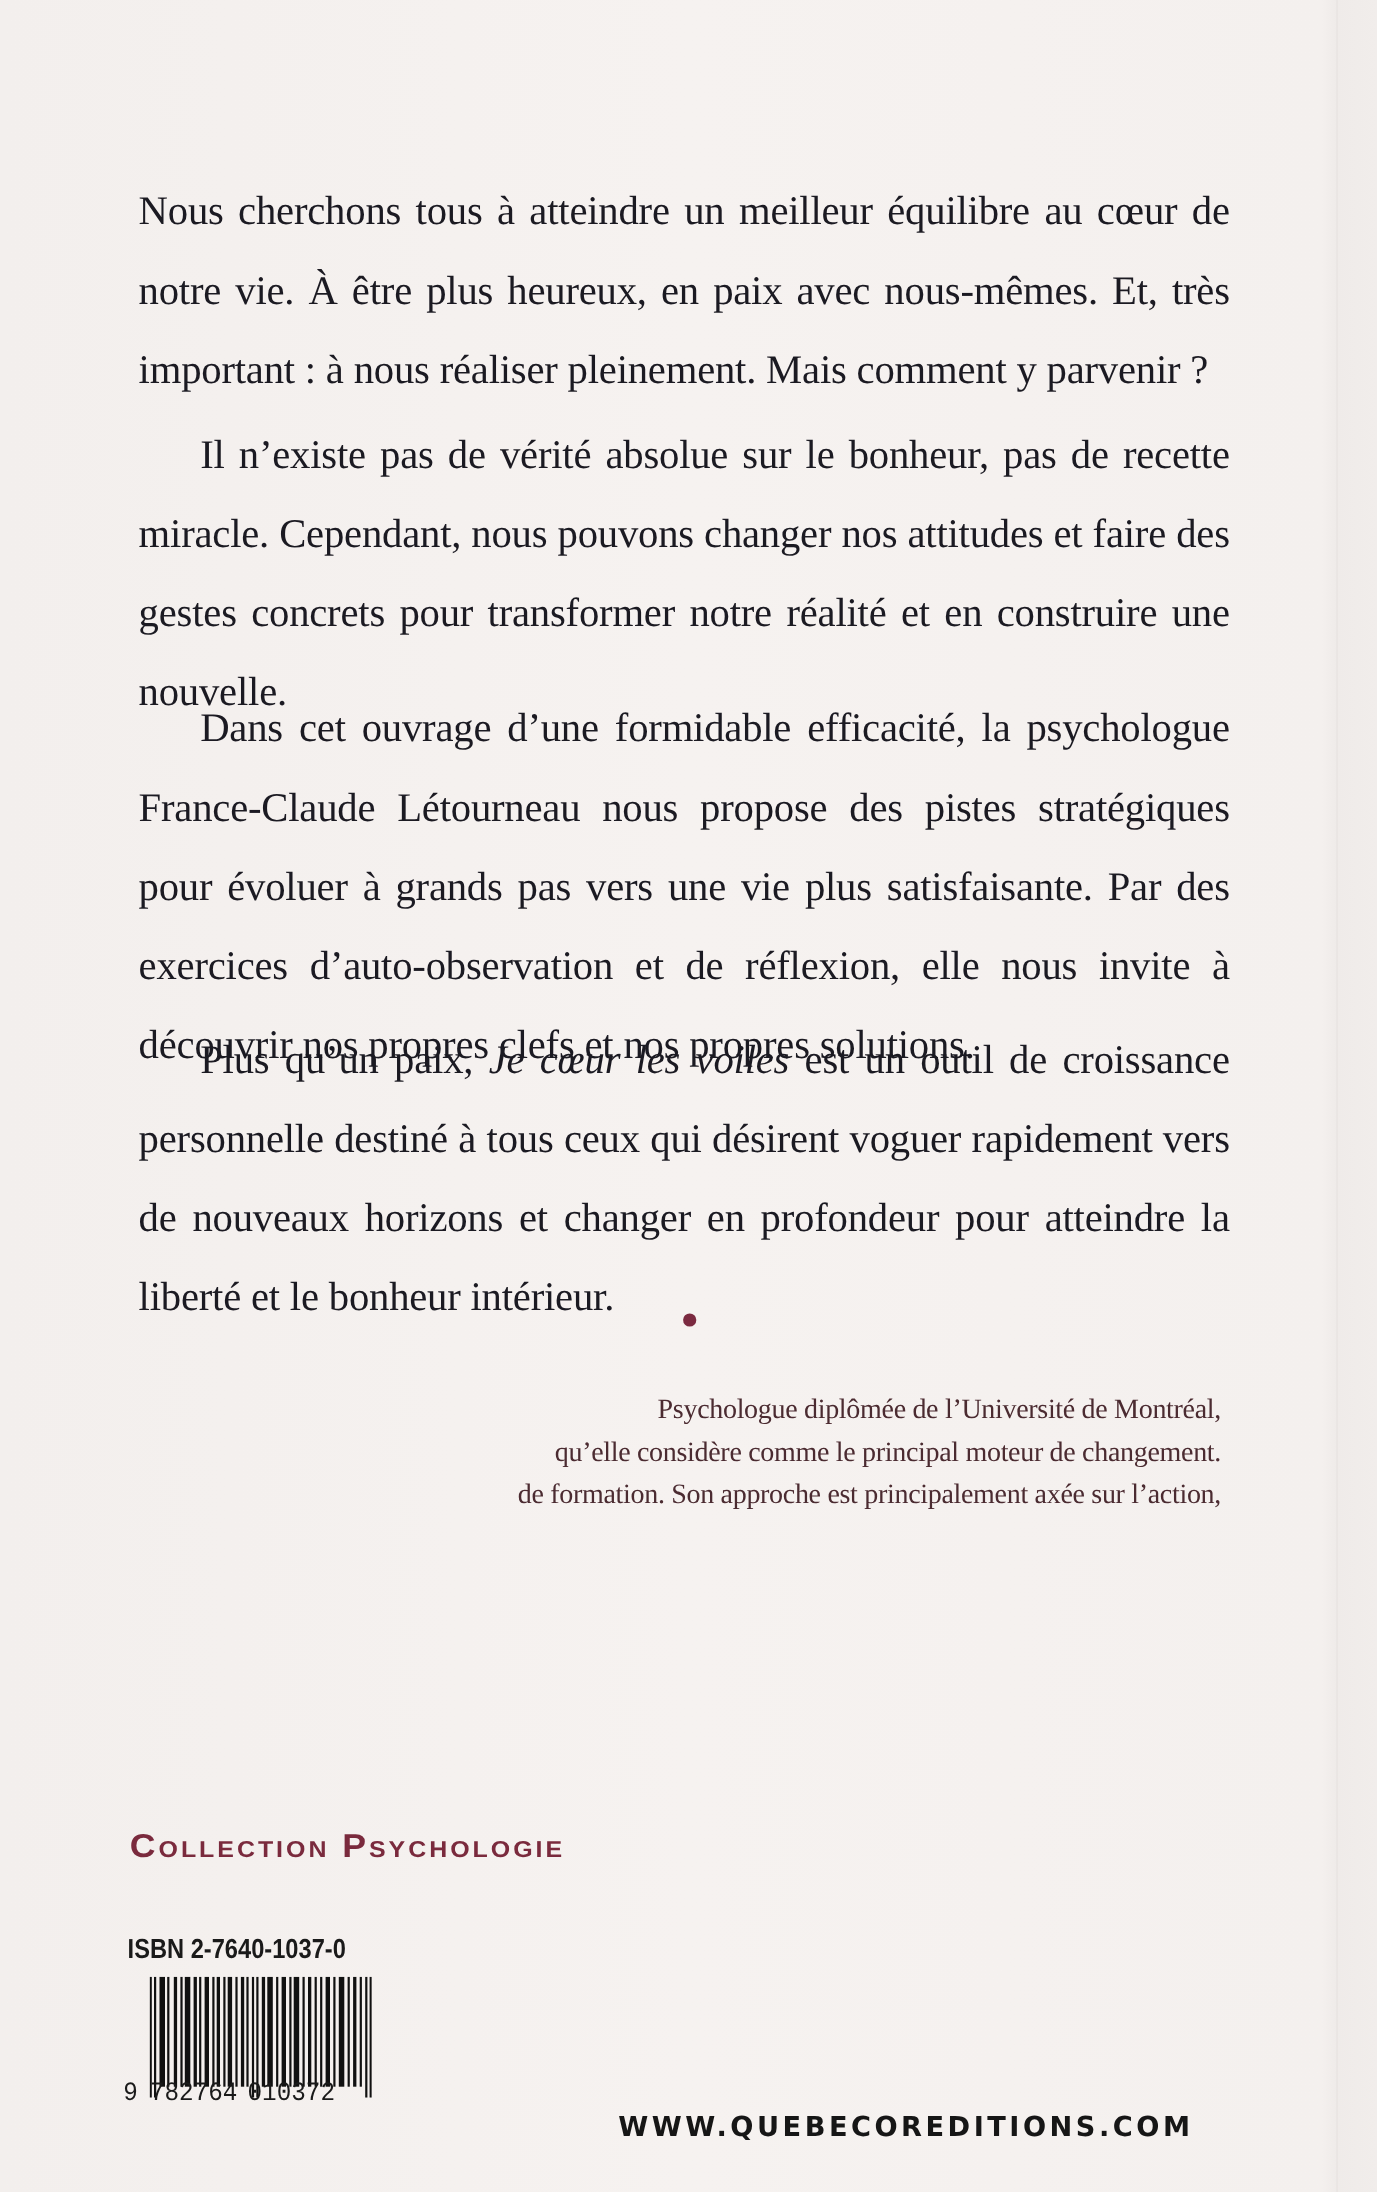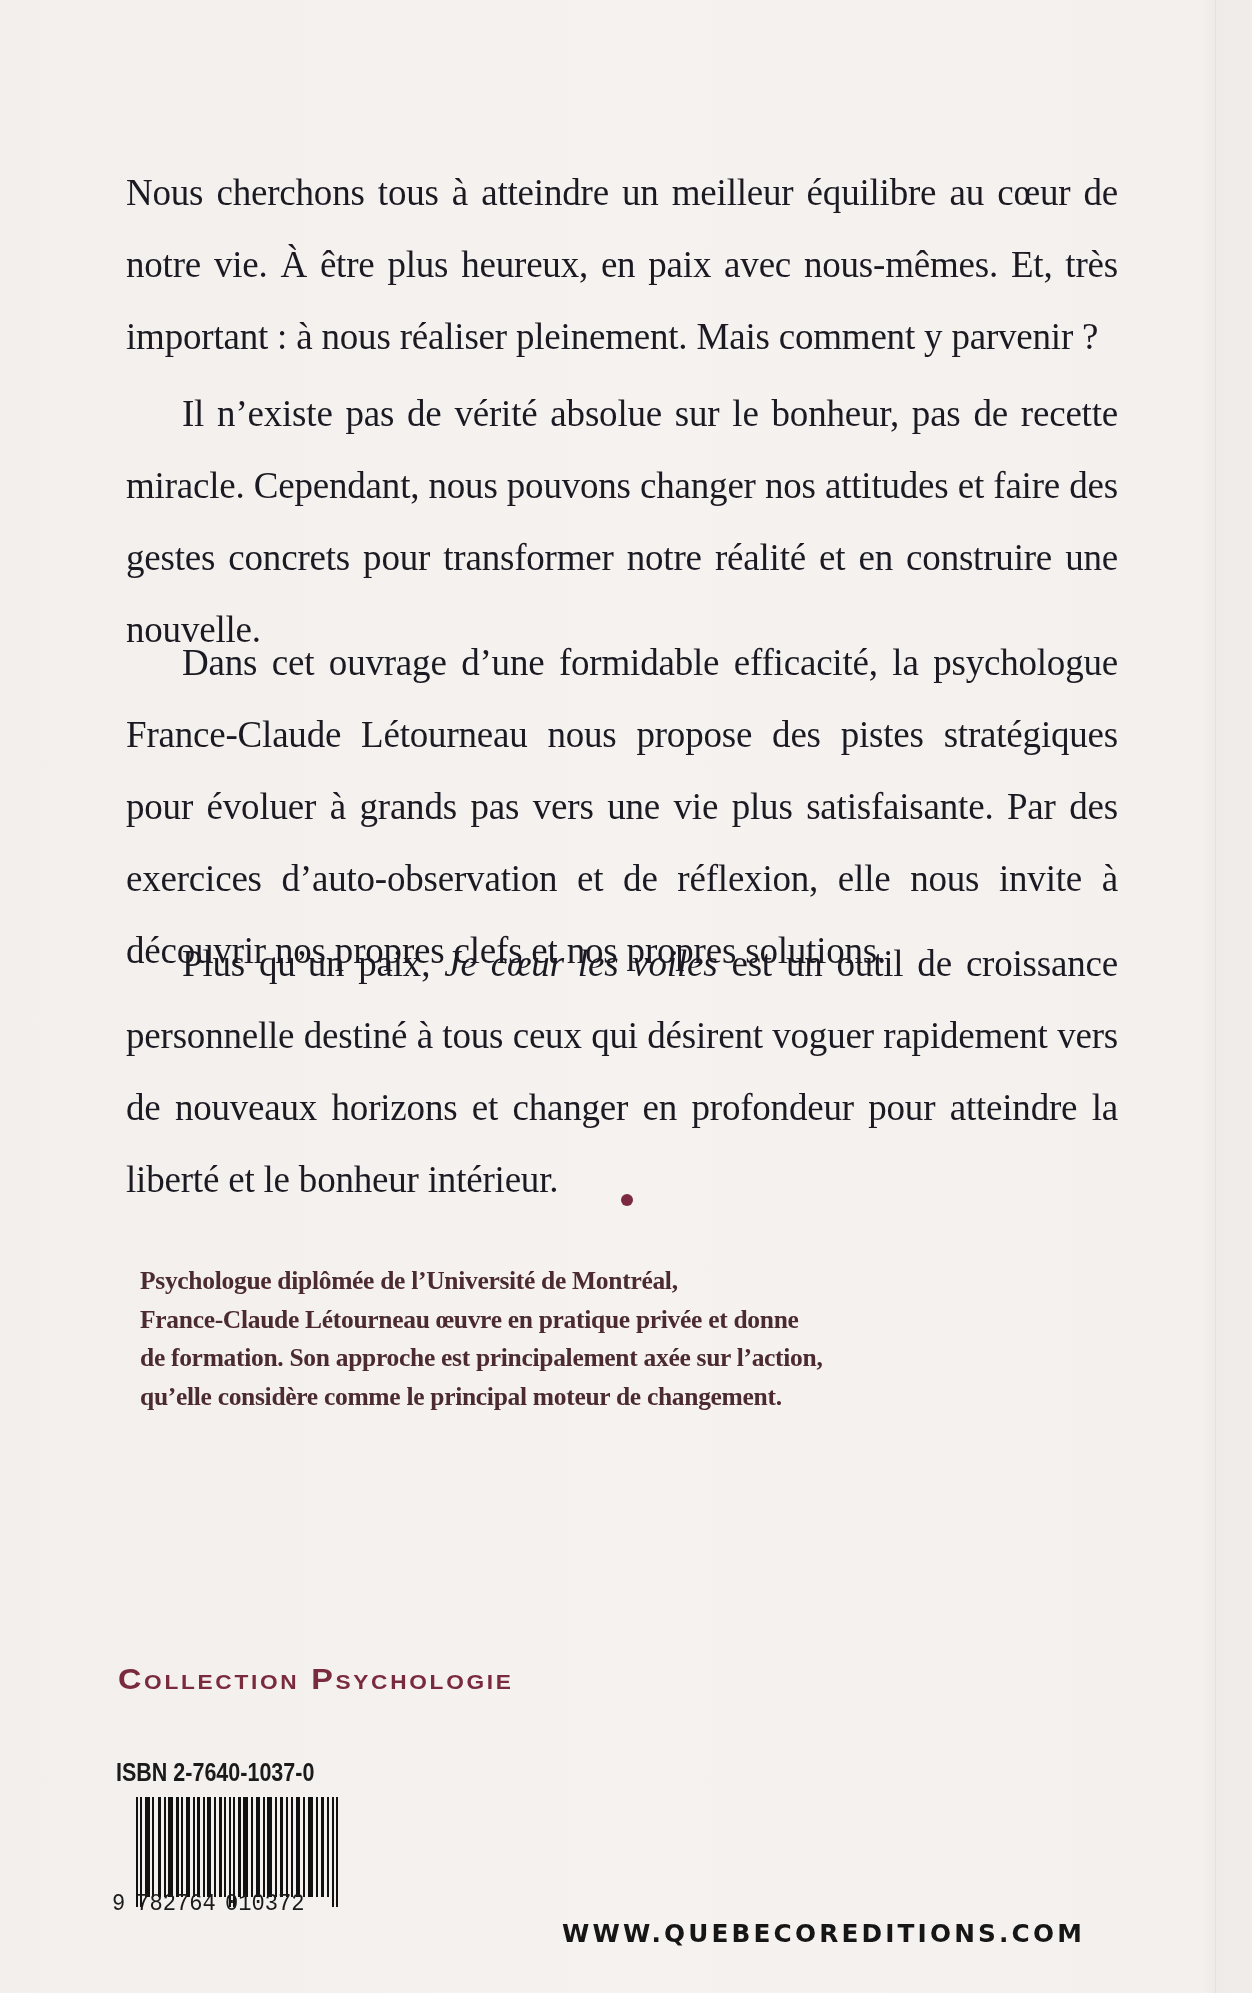--- a/index.html
+++ b/index.html
@@ -17,22 +17,22 @@
     letter-spacing: -0.2px;
   }
   .para .indent { display: inline-block; width: 56px; }
   .para em { font-style: italic; }
   .bullet {
     position: absolute; left: 621px; top: 1194px; width: 12px; height: 12px;
     border-radius: 50%; background: #7b2a40;
   }
   .bio {
     position: absolute; left: 140px; width: 970px; top: 1262px;
-    font-family: "Liberation Serif", "DejaVu Serif", serif; font-weight: bold;
-    font-size: 25.5px; line-height: 38.5px; color: #4b2b31; text-align: left;
+    font-family: "Liberation Serif", "DejaVu Serif", serif; font-weight: normal;
+    font-size: 25.5px; line-height: 38.5px; color: #4b2b31; text-align: right;
     letter-spacing: -0.3px;
   }
   .bio div { white-space: nowrap; }
   .collection {
     position: absolute; left: 118px; top: 1662px;
     font-family: "Liberation Sans", "DejaVu Sans", sans-serif; font-weight: bold;
     color: #7a2a3d; font-size: 30px; letter-spacing: 2.5px;
     font-variant: small-caps; white-space: nowrap;
     transform: scaleX(1.08); transform-origin: left top;
   }
@@ -79,23 +79,22 @@
 </div>
 
 <div class="para" style="top:928px;">
   <span class="indent"></span><span>Plus qu’un paix, </span><em>Je cœur les voiles</em><span> est un outil de croissance personnelle destiné à tous ceux qui désirent voguer rapidement vers de nouveaux horizons et changer en profondeur pour atteindre la liberté et le bonheur intérieur.</span>
 </div>
 
 <div class="bullet"></div>
 
 <div class="bio">
   <div>Psychologue diplômée de l’Université de Montréal,</div>
-  <div>France-Claude Létourneau œuvre en pratique privée et donne</div>
+  <div>qu’elle considère comme le principal moteur de changement.</div>
   <div>de formation. Son approche est principalement axée sur l’action,</div>
-  <div>qu’elle considère comme le principal moteur de changement.</div>
 </div>
 
 <div class="collection">Collection Psychologie</div>
 
 <div class="isbn">ISBN 2-7640-1037-0</div>
 
 <svg class="barcode" viewBox="0 0 202 110" preserveAspectRatio="none">
   <g fill="#111">
 
     <rect x="0" y="0" width="2" height="110"></rect>

